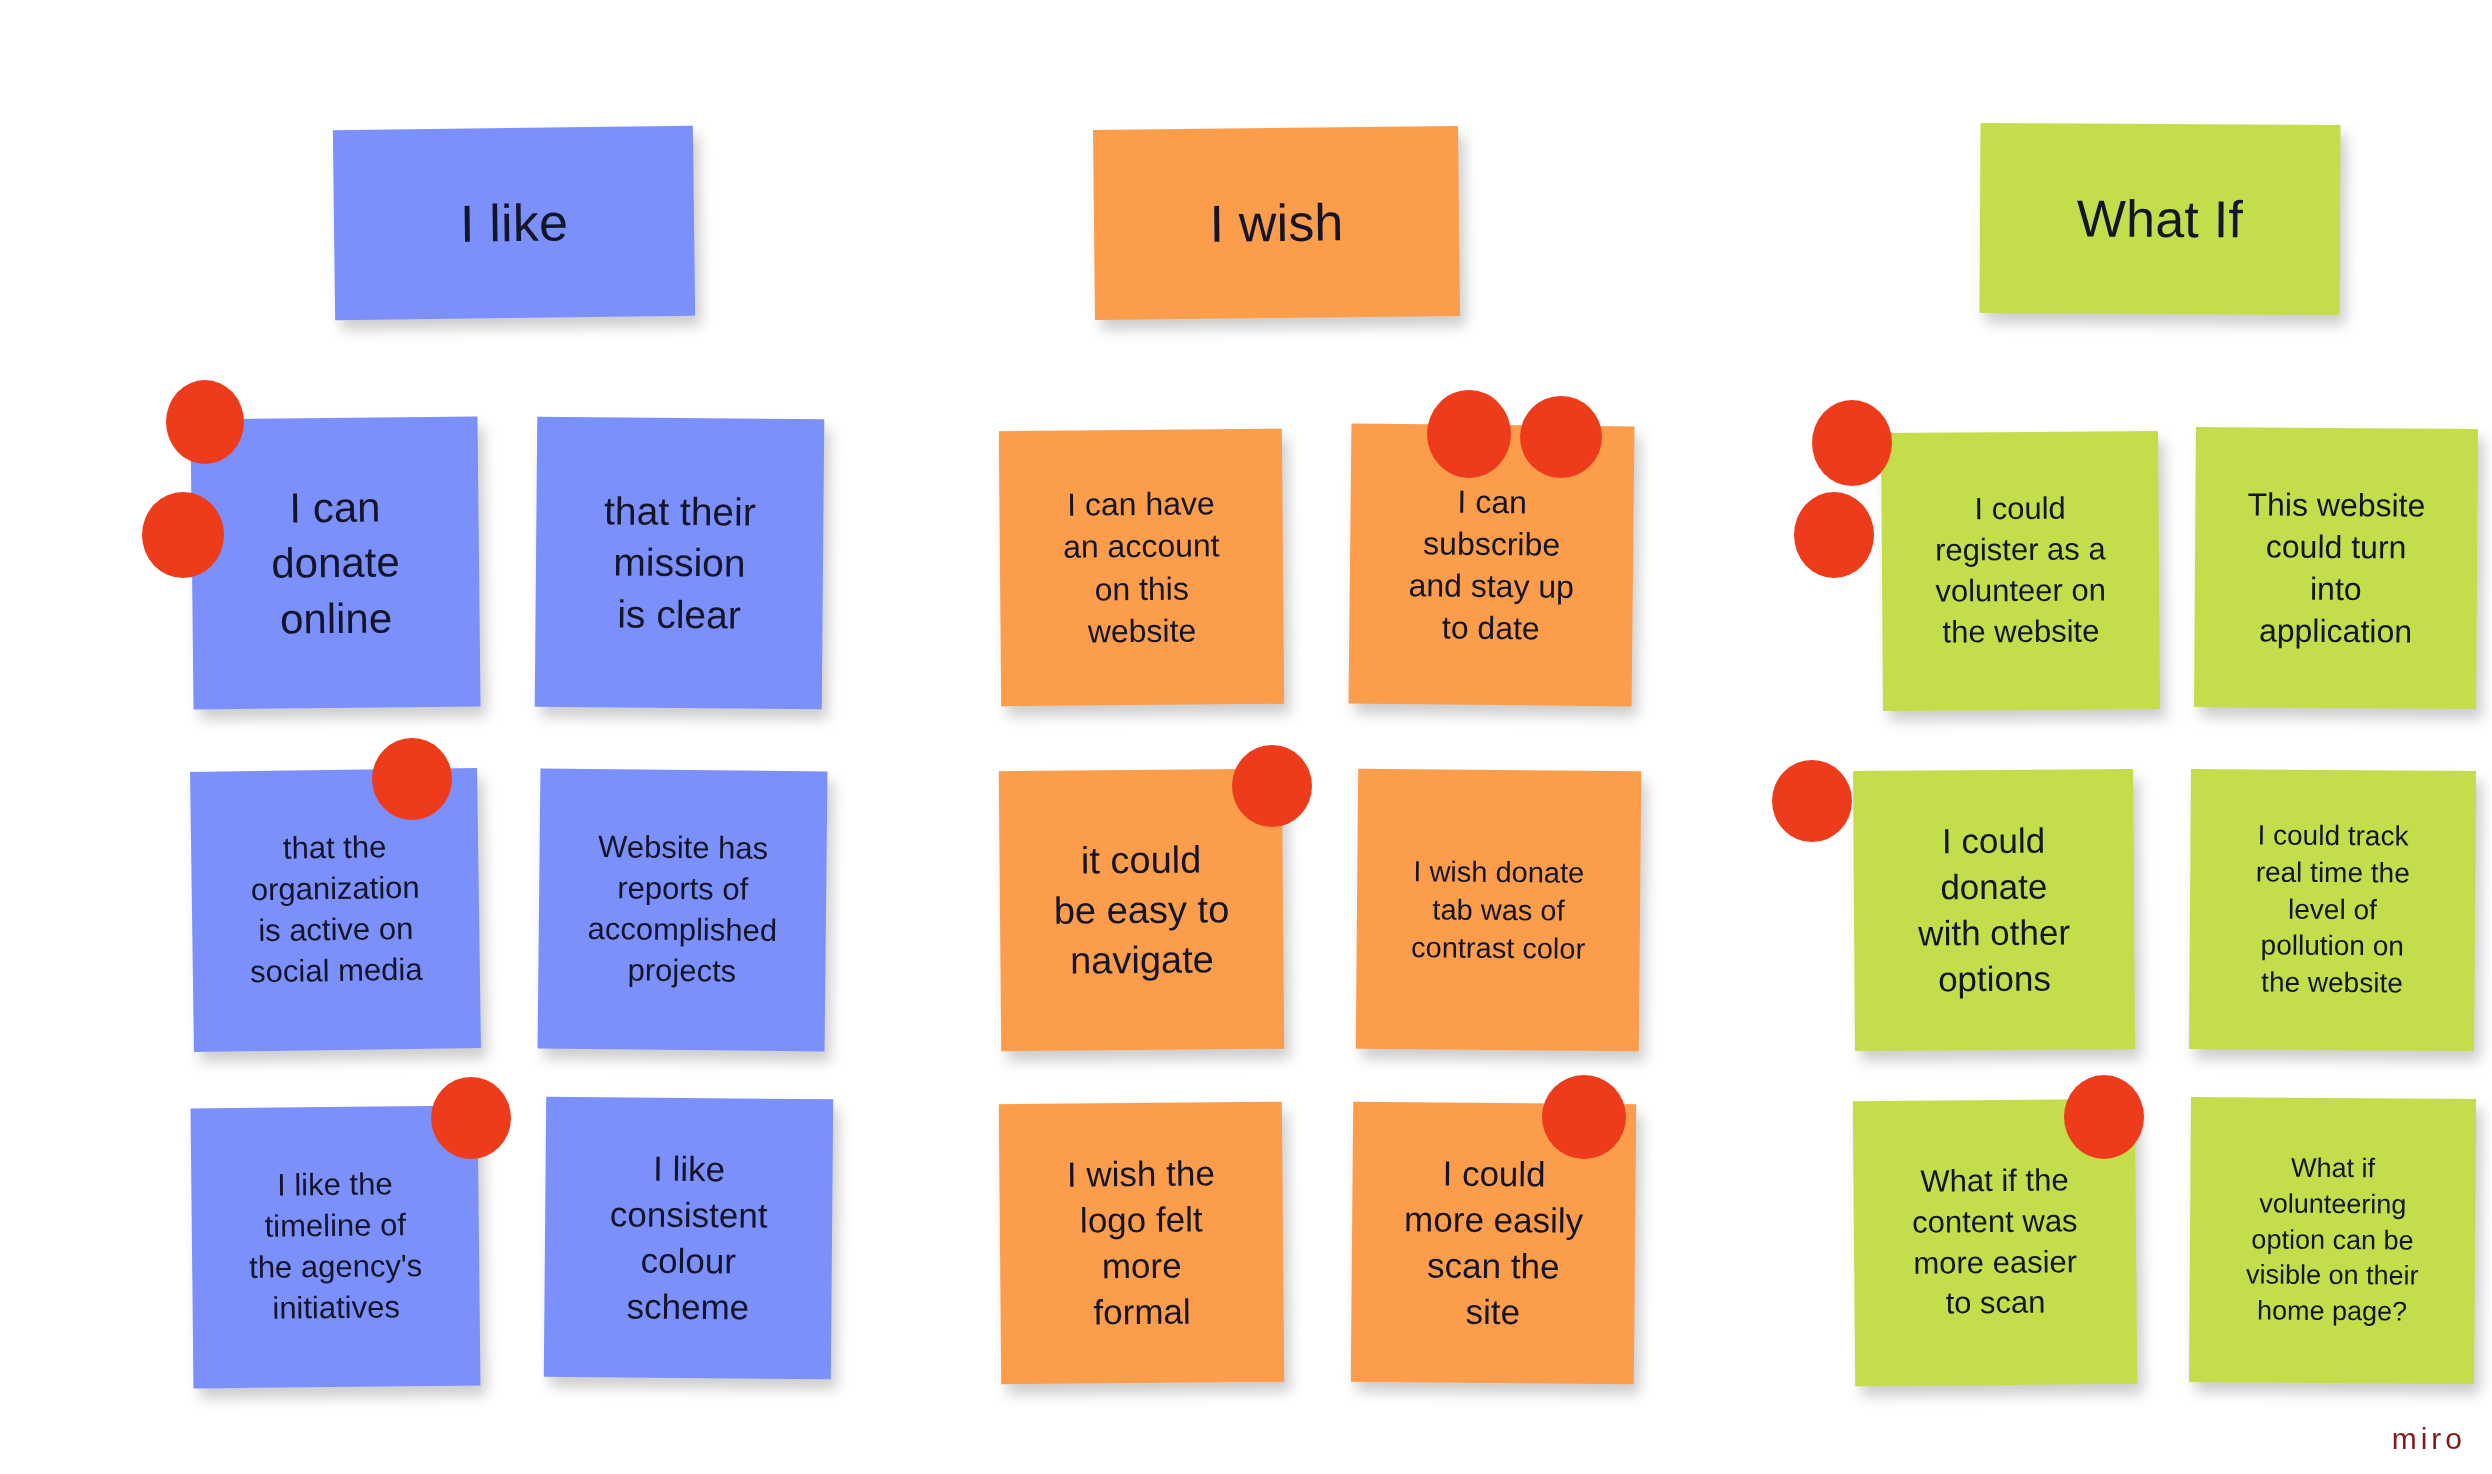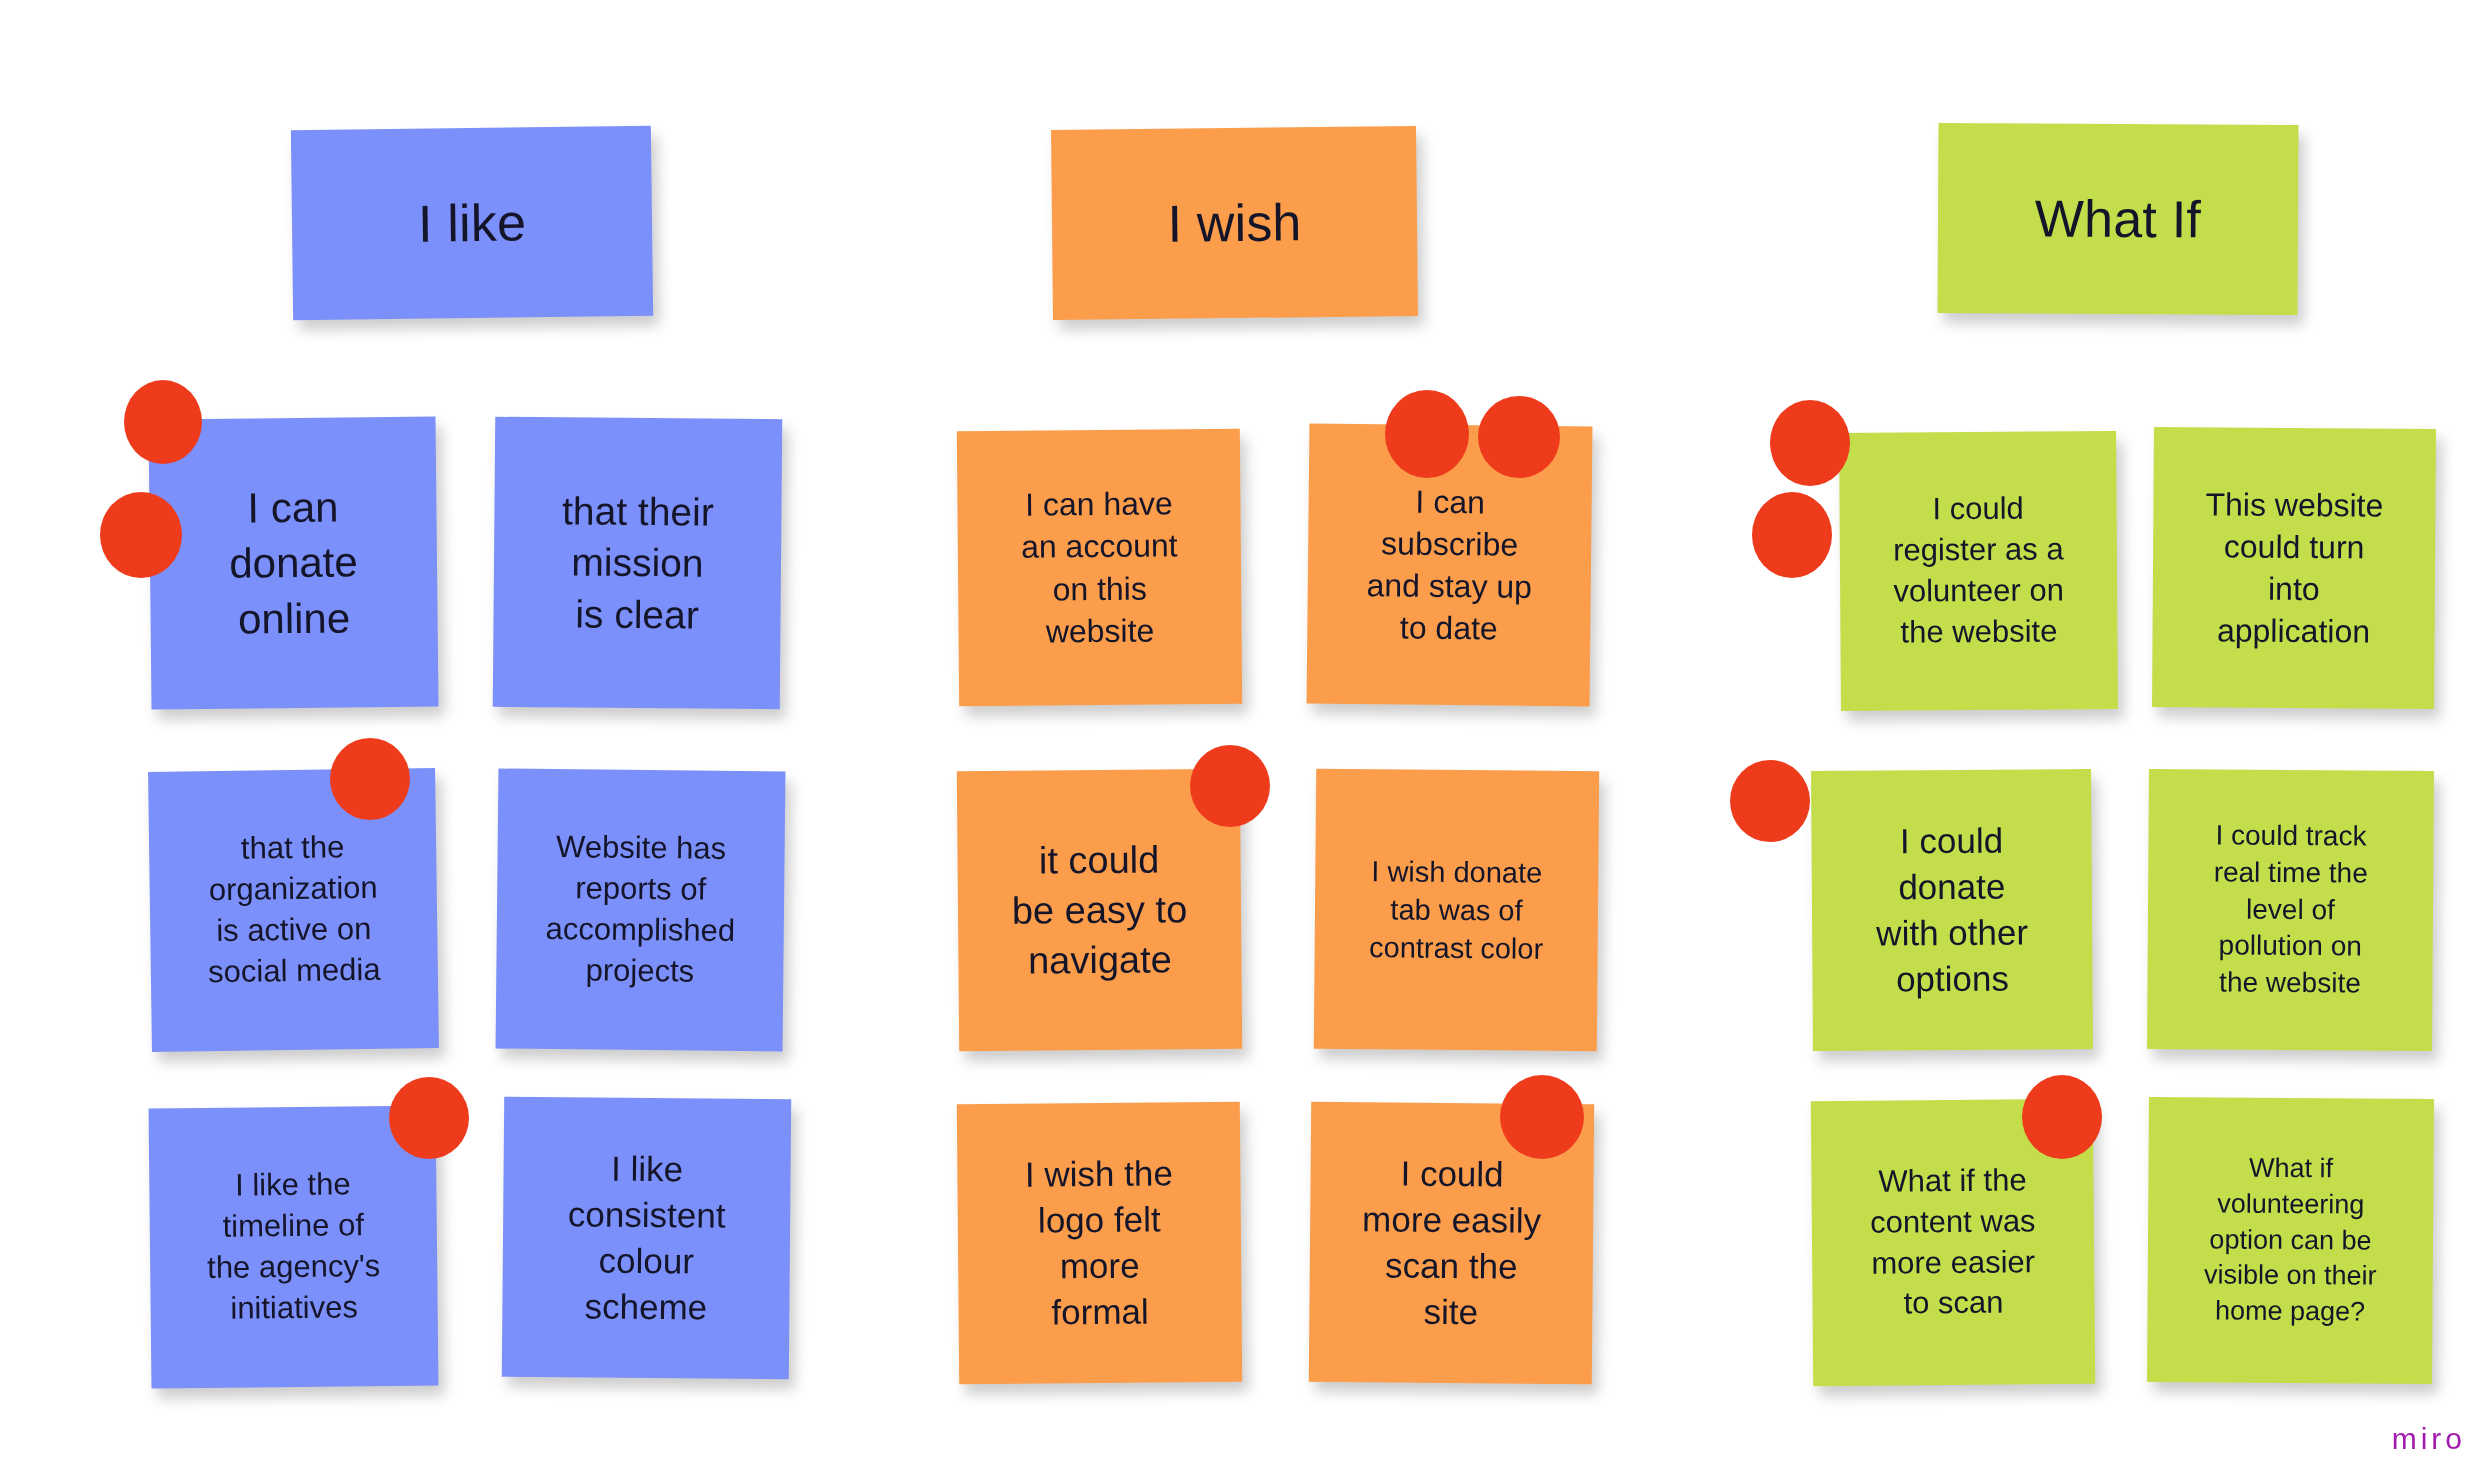--- a/index.html
+++ b/index.html
@@ -13,20 +13,21 @@
     position: relative;
     overflow: hidden;
     font-family: "Liberation Sans", sans-serif;
     color: #1a1a2e;
   }
 
   #board {
     position: absolute;
     inset: 0;
     background: #ffffff;
+    margin-left: 42px;
   }
 
   .note {
     position: absolute;
     box-sizing: border-box;
     display: flex;
     align-items: center;
     justify-content: center;
     text-align: center;
     padding: 10px 14px;
@@ -58,21 +59,21 @@
     border-radius: 50%;
     z-index: 5;
   }
 
   .watermark {
     position: absolute;
     right: 26px;
     bottom: 18px;
     font-size: 30px;
     letter-spacing: 4px;
-    color: #a21caf;
+    color: #7f1d1d;
     z-index: 6;
     user-select: none;
     text-align: right;
   }
 </style>
 </head>
 <body>
 
 <div id="board">
 

